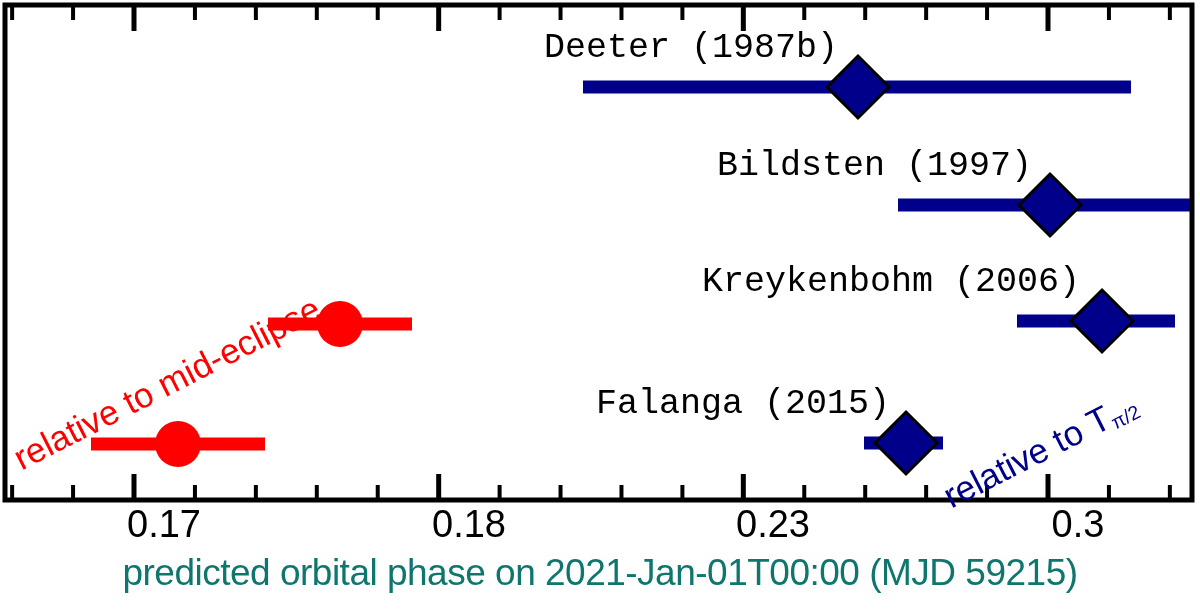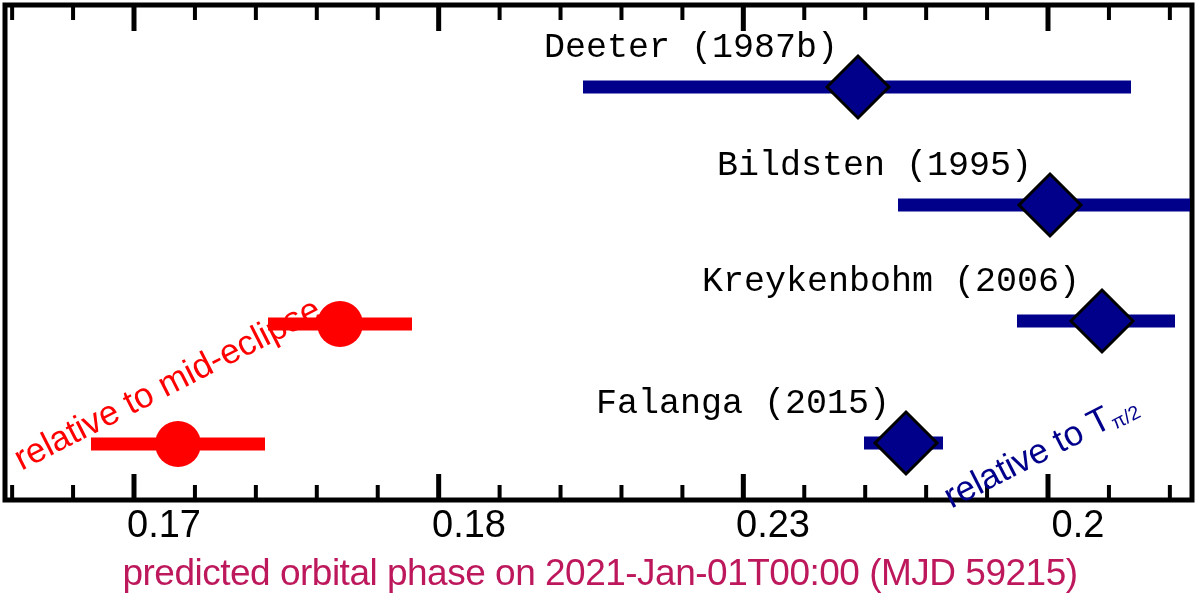--- a/index.html
+++ b/index.html
@@ -27,21 +27,21 @@
     height: 610px;
   }
   .axis-label {
     position: absolute;
     left: 0;
     top: 552px;
     width: 1200px;
     text-align: center;
     font-family: "Liberation Sans", sans-serif;
     font-size: 37px;
-    color: #be185d;
+    color: #0f766e;
     white-space: nowrap;
     letter-spacing: -0.5px;
   }
   .tick-label {
     position: absolute;
     font-family: "Liberation Sans", sans-serif;
     font-size: 38px;
     color: #000000;
     transform: translateX(-50%);
     white-space: nowrap;
@@ -145,25 +145,25 @@
           <line x1="91" y1="444" x2="265" y2="444" stroke="#ff0000" stroke-width="13" stroke-linecap="butt"></line>
           <circle cx="178" cy="444" r="23" fill="#ff0000"></circle>
         </g>
       </g>
   </svg>
 
   <div id="tick-labels">
       <div class="tick-label" style="left: 134px; top: 503px;">0.17</div>
       <div class="tick-label" style="left: 439px; top: 503px;">0.18</div>
       <div class="tick-label" style="left: 743px; top: 503px;">0.23</div>
-      <div class="tick-label" style="left: 1048px; top: 503px;">0.2</div>
+      <div class="tick-label" style="left: 1048px; top: 503px;">0.3</div>
     </div>
   <div id="series-labels">
       <div class="series-label" style="left: 838px; top: 28px;">Deeter (1987b)</div>
-      <div class="series-label" style="left: 1032px; top: 146px;">Bildsten (1995)</div>
+      <div class="series-label" style="left: 1032px; top: 146px;">Bildsten (1997)</div>
       <div class="series-label" style="left: 1080px; top: 262px;">Kreykenbohm (2006)</div>
       <div class="series-label" style="left: 890px; top: 384px;">Falanga (2015)</div>
     </div>
 
   <div class="rot-label" id="red-annot" style="left: 16px; top: 440px; transform: rotate(-27deg);">relative to mid-eclipse</div>
   <div class="rot-label" id="blue-annot" style="left: 946px; top: 478px; transform: rotate(-27deg);"><span>relative to T</span><sub>π/2</sub></div>
 
   <div class="axis-label">predicted orbital phase on 2021-Jan-01T00:00 (MJD 59215)</div>
 </div>
 

